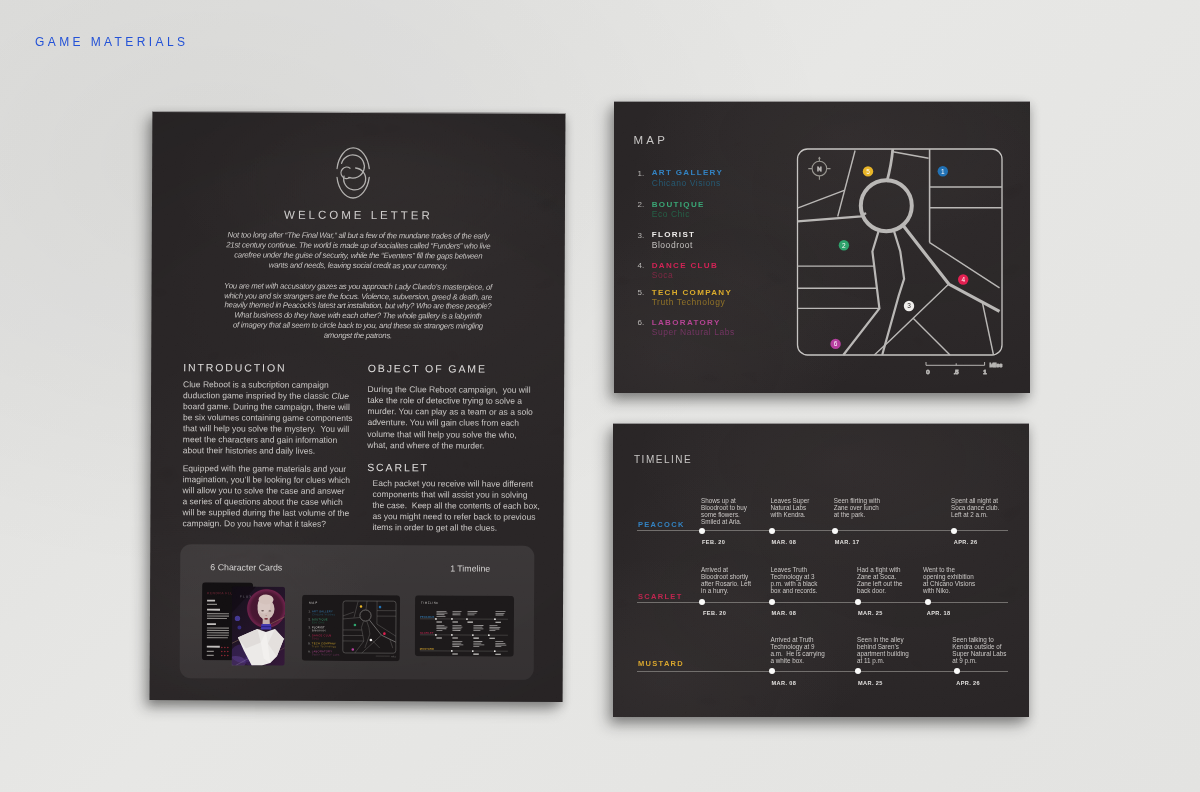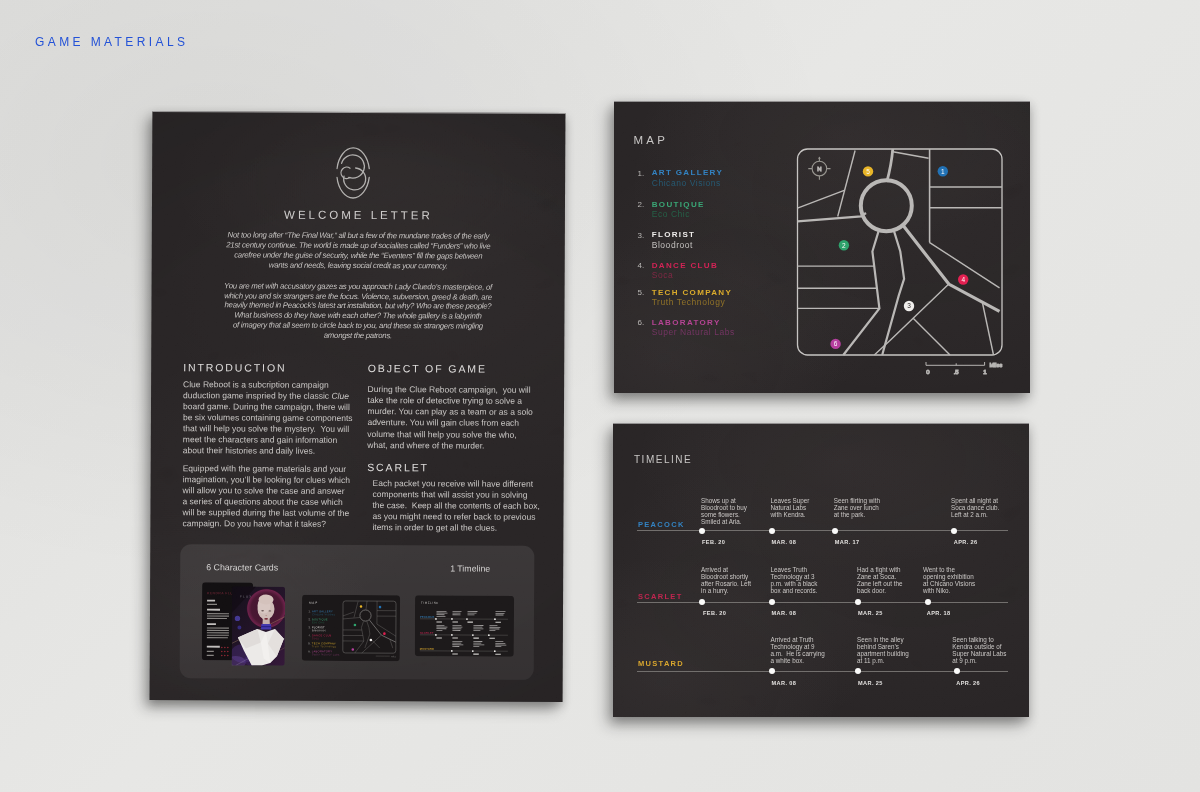--- a/index.html
+++ b/index.html
@@ -97,21 +97,21 @@
 <div class="c colh" style="left:216.5px;top:249.3px;">OBJECT OF GAME</div>
 
 <div class="c bt" style="left:216.5px;top:271px;">During the Clue Reboot campaign,&nbsp; you will<br>take the role of detective trying to solve a<br>murder. You can play as a team or as a solo<br>adventure. You will gain clues from each<br>volume that will help you solve the who,<br>what, and where of the murder.</div>
 
 <div class="c colh" style="left:216.5px;top:347.8px;">SCARLET</div>
 
 <div class="c bt" style="left:222px;top:364.7px;">Each packet you receive will have different<br>components that will assist you in solving<br>the case.&nbsp; Keep all the contents of each box,<br>as you might need to refer back to previous<br>items in order to get all the clues.</div>
 
 <div class="c tray"></div>
 
-<div class="c trayl" style="left:42px;width:100px;">6 Character Cards</div>
+<div class="c trayl" style="left:32px;width:100px;text-align:right;">6 Character Cards</div>
 
 <div class="c trayl" style="left:150px;width:100px;margin-top:41px;">1 Map</div>
 
 <div class="c trayl" style="left:270px;width:100px;">1 Timeline</div>
 
 <svg class="c" style="left:52px;top:469.5px;" width="51" height="78" viewBox="0 0 51 78">
   <rect x="0" y="0" width="51" height="78" rx="3.5" fill="#0c090b"></rect>
   <text x="5" y="12" font-size="3.4" font-weight="bold" fill="#5d1d2a" letter-spacing="0.4" font-family="Liberation Sans, sans-serif">KENDRA FLUX</text>
   <g fill="#c2bfbd">
     <rect x="5" y="17.5" width="8" height="1.8"></rect>

